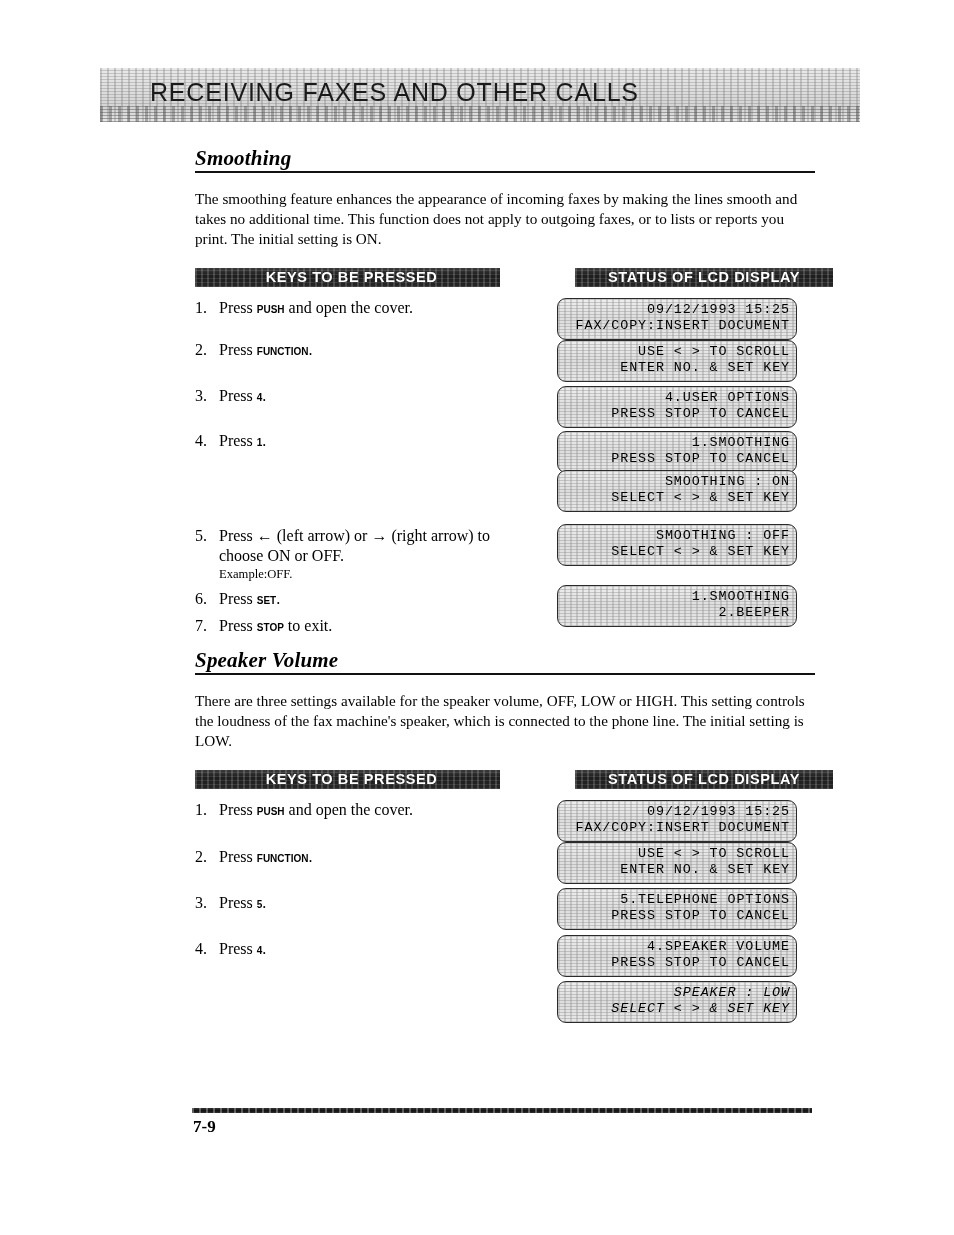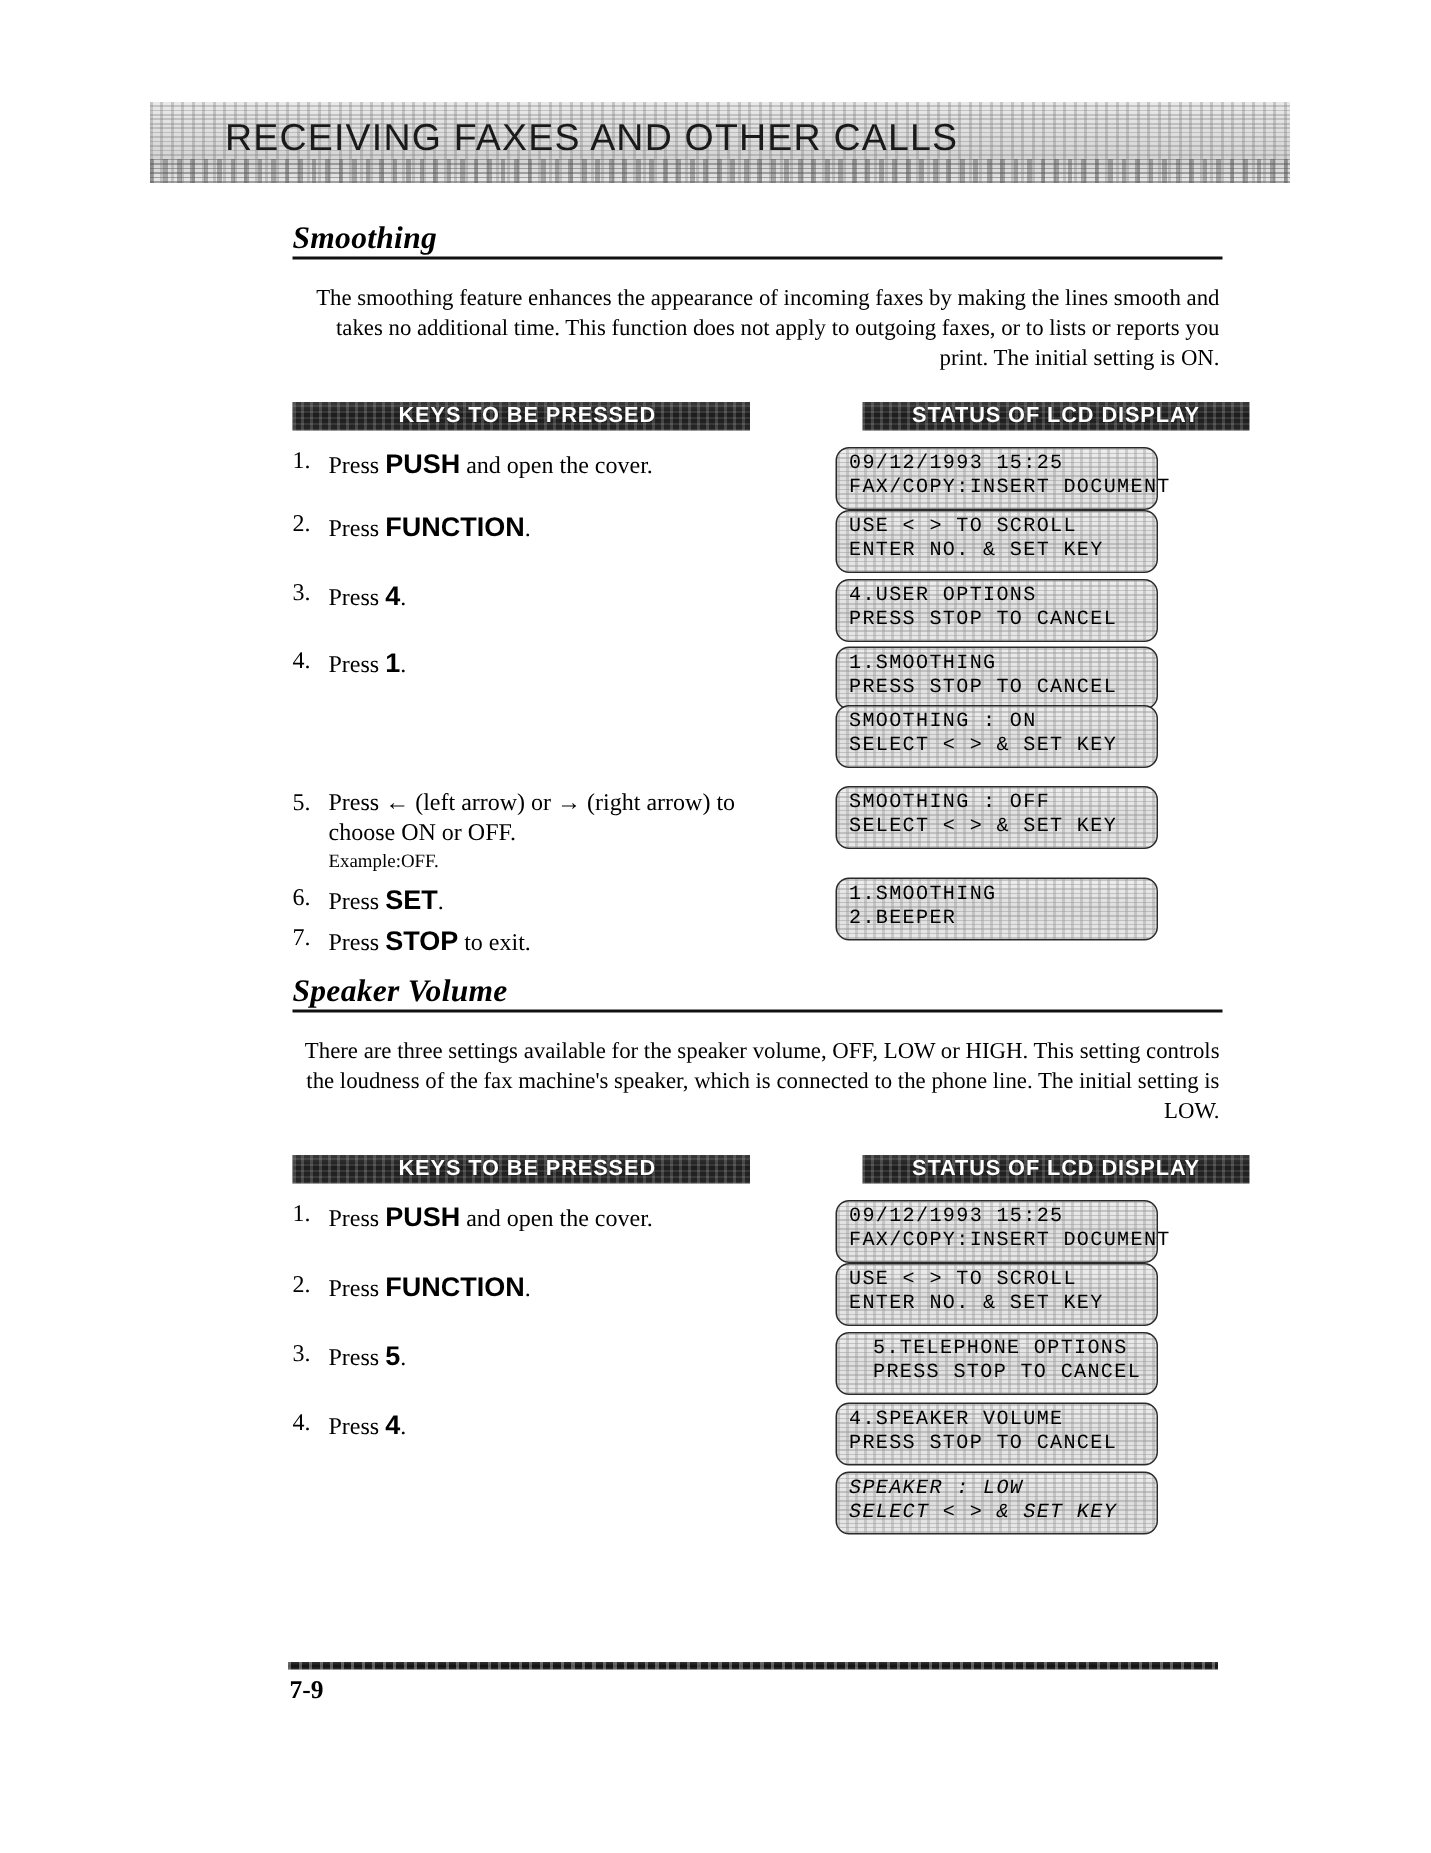--- a/index.html
+++ b/index.html
@@ -83,21 +83,21 @@
   }
   .sec-rule {
     border-top: 2.2px solid #111;
     width: 620px;
     margin-bottom: 16px;
   }
 
   .para {
     font-size: 15.2px;
     line-height: 1.33;
-    text-align: right;
+    text-align: left;
     width: 618px;
     margin-bottom: 18px;
   }
 
   
   .cols {
     position: relative;
     width: 620px;
   }
   .colbars {
@@ -154,50 +154,51 @@
     padding-left: 24px;
   }
   .step .num {
     position: absolute;
     left: 0;
     top: 0;
   }
   .step b {
     font-family: "Liberation Sans", sans-serif;
     font-weight: bold;
-    font-size: 18px;
+    font-size: 10px;
   }
   .step .sub {
     font-size: 12.6px;
     line-height: 1.2;
     display: block;
     margin-top: 1px;
   }
 
   .lcds {
     position: absolute;
     left: 362px;
     top: 0;
     width: 258px;
   }
   .lcd {
     position: relative;
-    width: 215px;
+    width: 240px;
     box-sizing: border-box;
     border: 1.4px solid #2a2a2a;
     border-radius: 9px;
     padding: 3px 6px 4px 8px;
     background:
       repeating-linear-gradient(0deg,
         rgba(150,150,150,0.45) 0px, rgba(150,150,150,0.45) 1px,
         rgba(255,255,255,0) 1px, rgba(255,255,255,0) 3px),
       repeating-linear-gradient(90deg,
         rgba(120,120,120,0.28) 0px, rgba(120,120,120,0.28) 2px,
         rgba(255,255,255,0) 2px, rgba(255,255,255,0) 6px),
       linear-gradient(180deg,#eeeeee 0%, #dedede 50%, #e8e8e8 100%);
+    text-align: right;
   }
   .lcd .line {
     font-family: "Liberation Mono", monospace;
     font-size: 13.4px;
     line-height: 16.5px;
     letter-spacing: 0.9px;
     white-space: pre;
     color: #000;
   }
 

